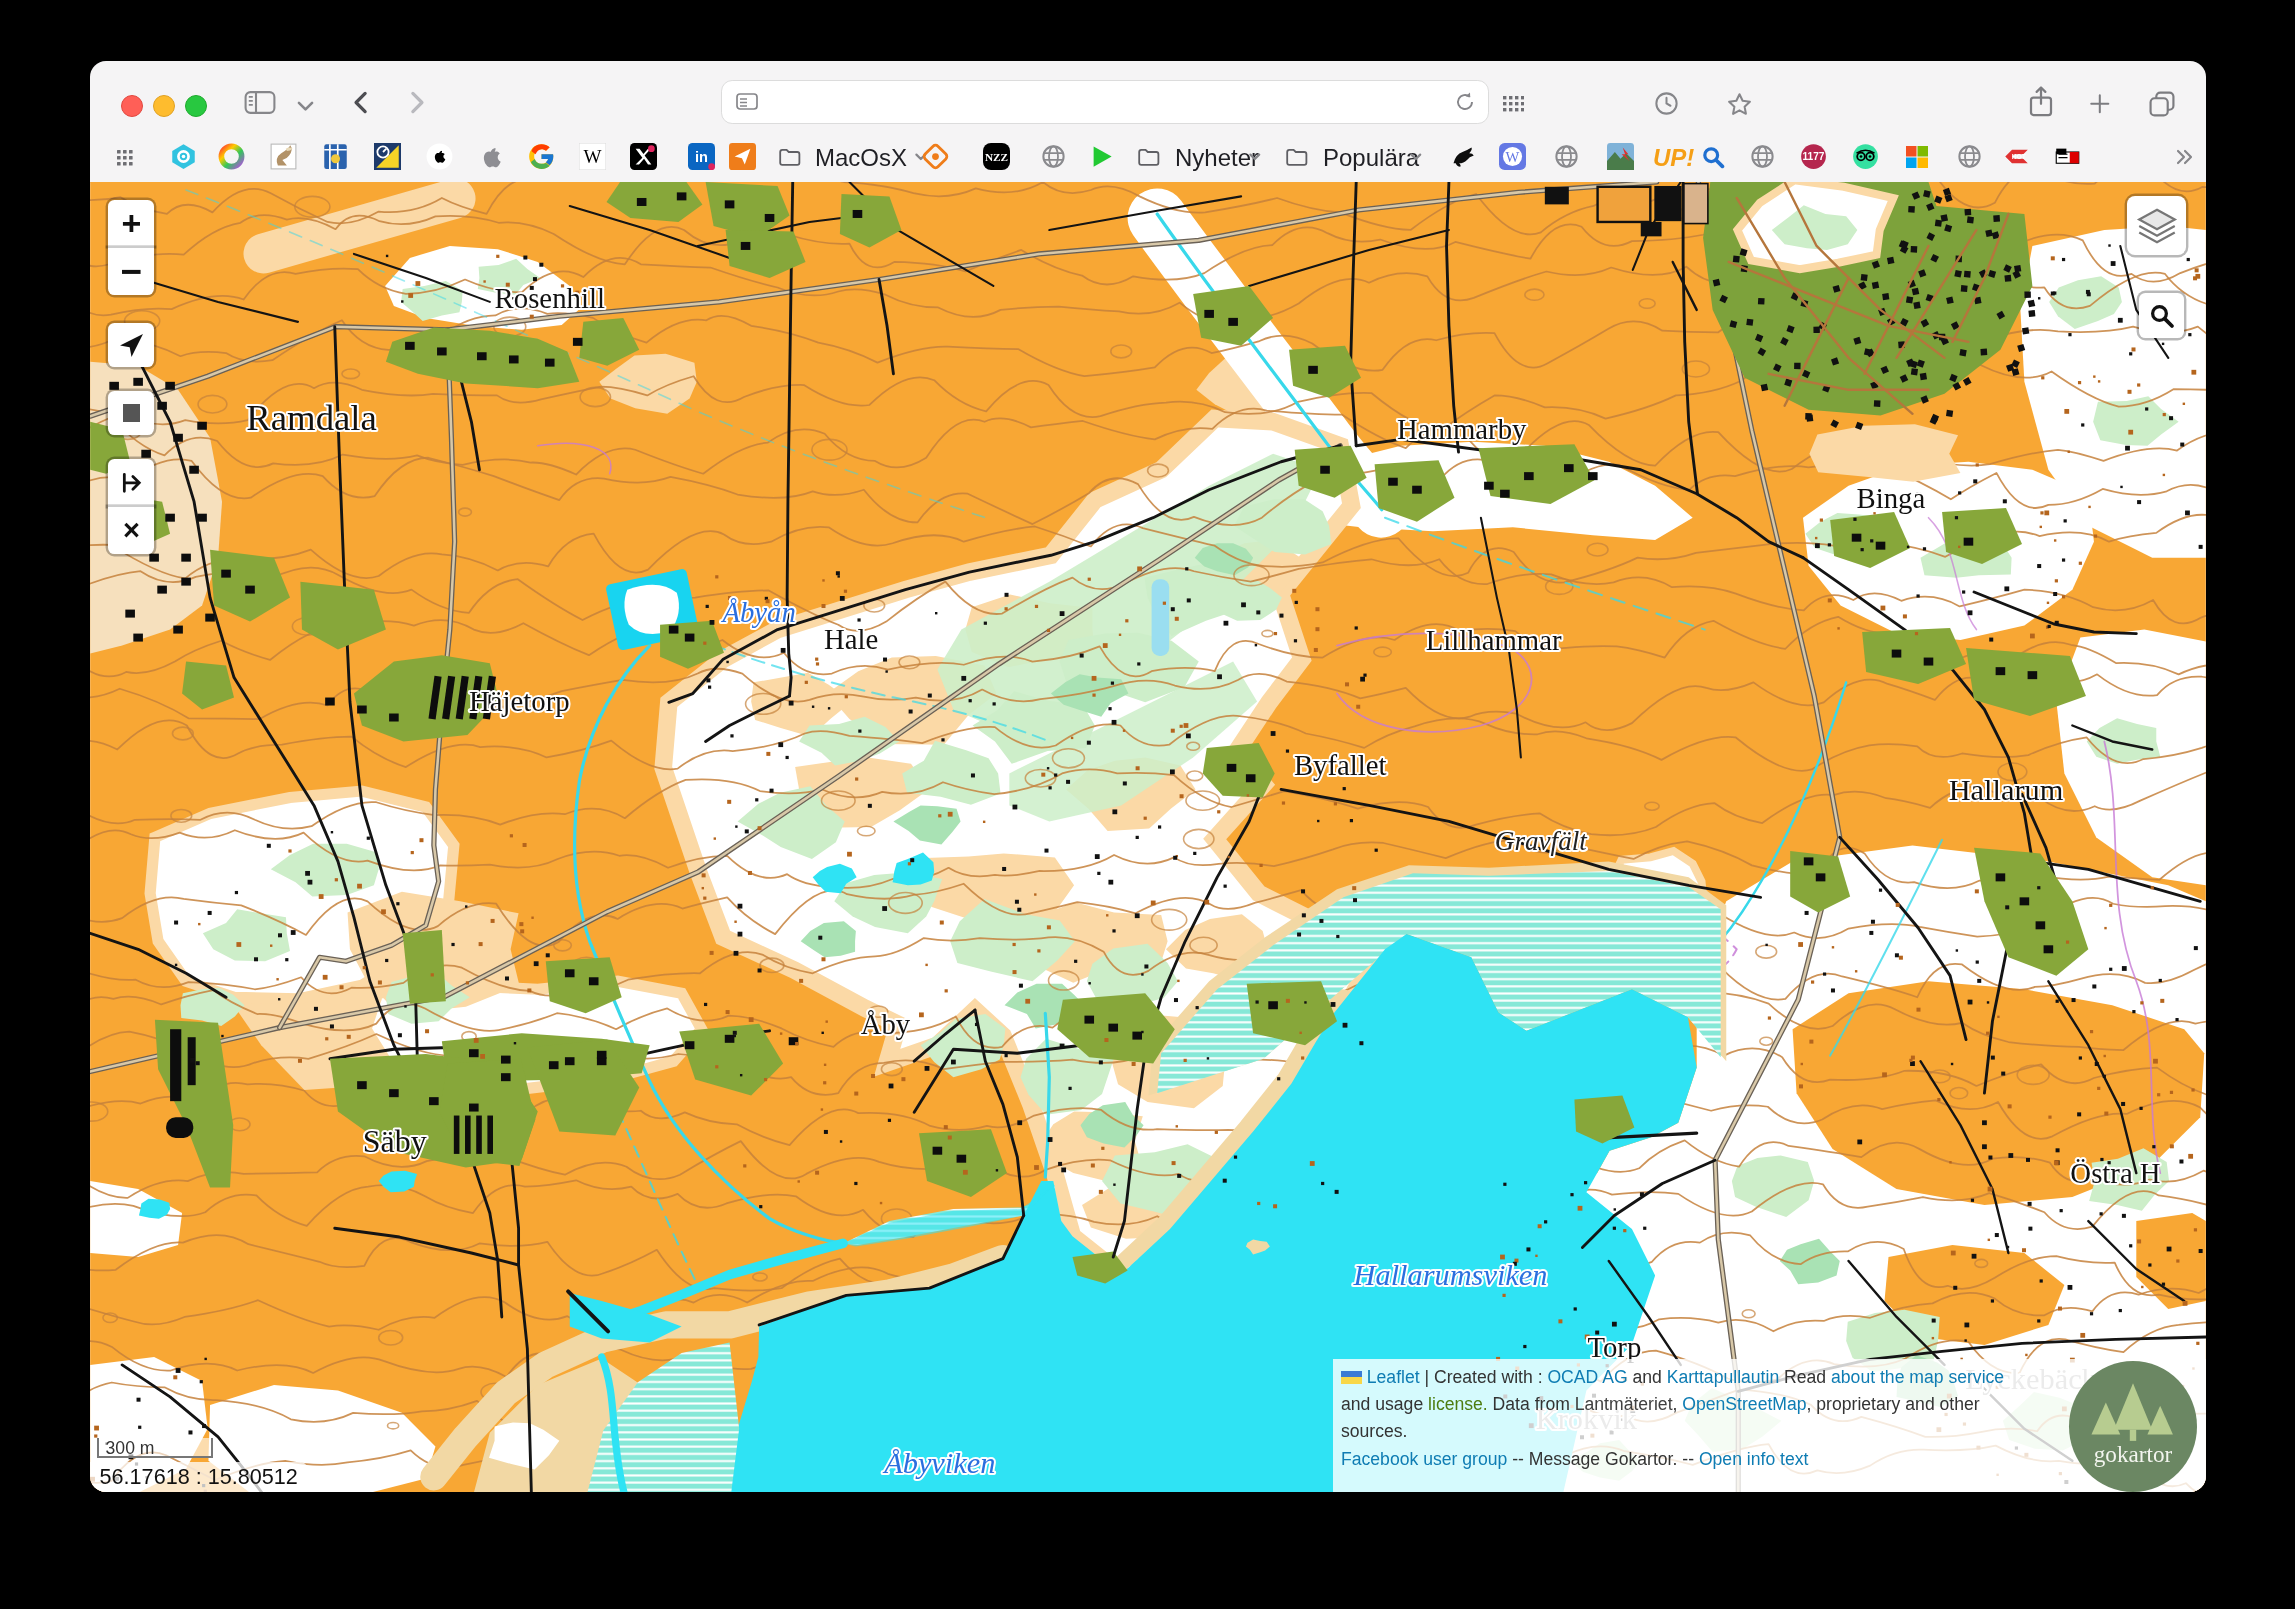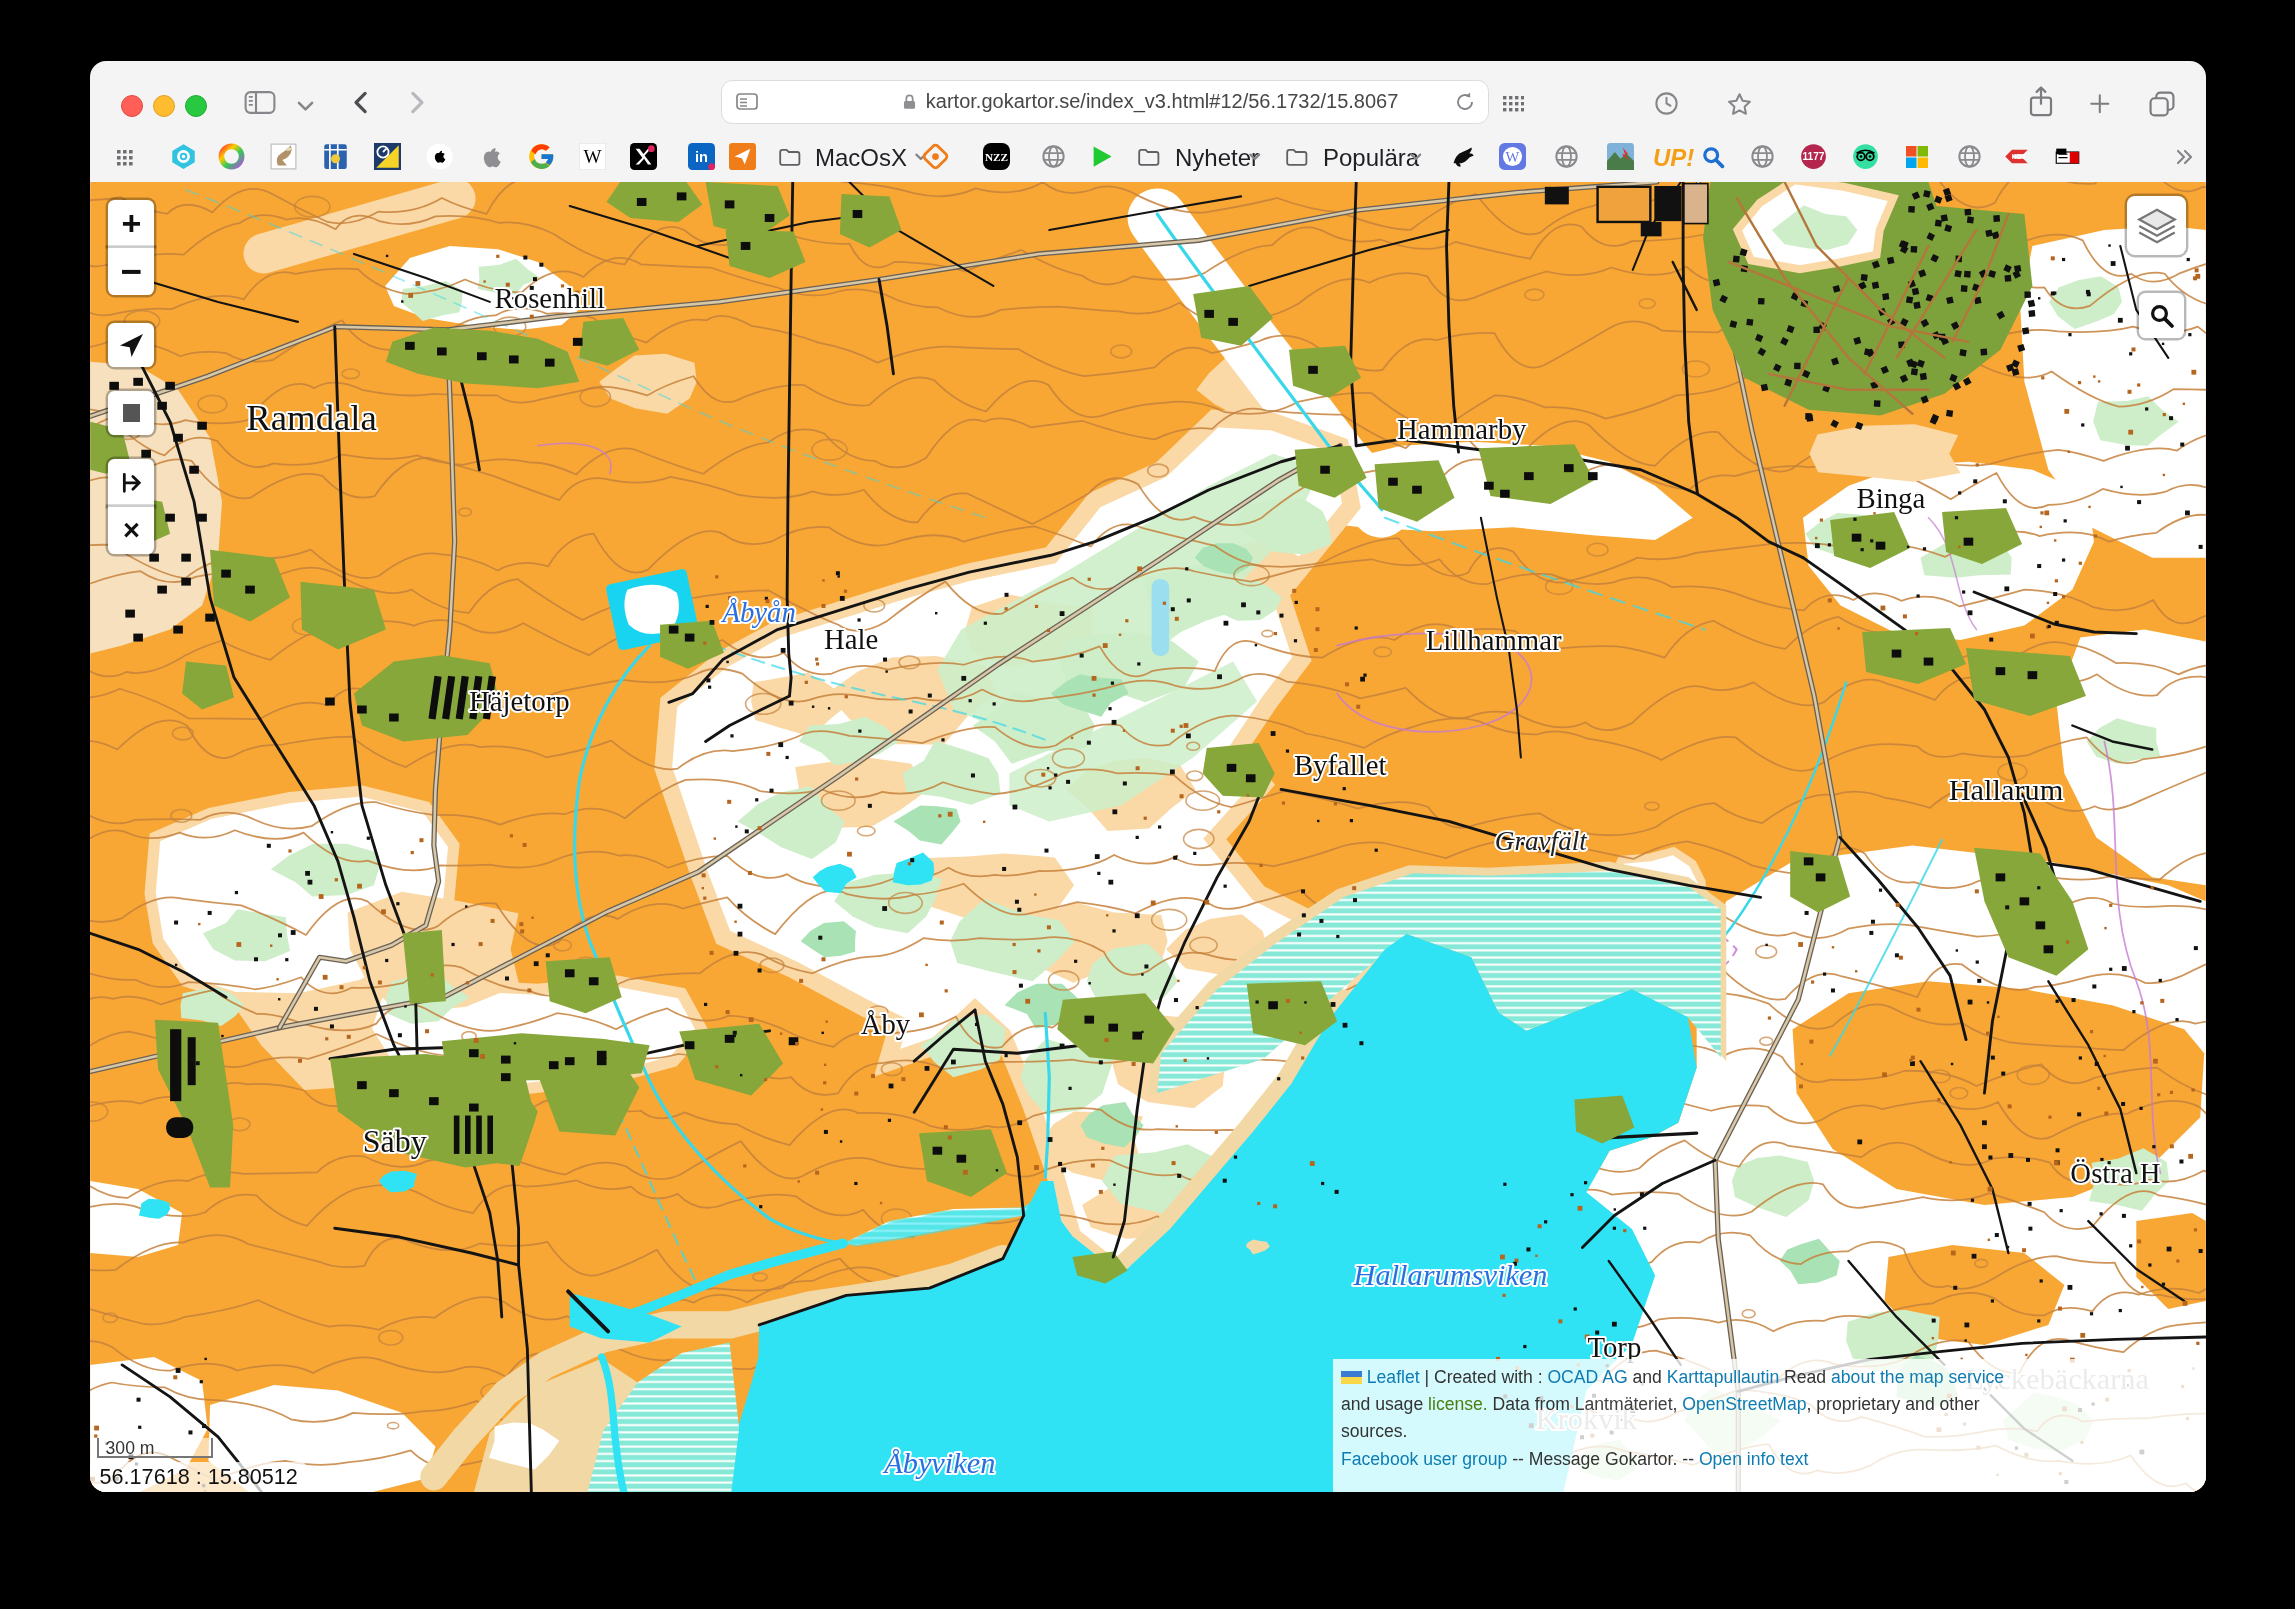--- a/index.html
+++ b/index.html
@@ -34,24 +34,20 @@
 <svg class="ti" style="left:312px;top:27px" viewBox="0 0 16 16" width="29" height="29">
         <path d="M6 3 L11 8 l-5 5" fill="none" stroke="#b9b9be" stroke-width="1.8" stroke-linecap="round" stroke-linejoin="round"></path>
       </svg>
 <div class="urlbar">
   <svg style="position:absolute;left:12.8px;top:8.8px" viewBox="0 0 24 24" width="24" height="24">
           <rect x="2" y="4" width="20" height="15" rx="3" fill="none" stroke="#86868a" stroke-width="1.7"></rect>
           <line x1="5" y1="9" x2="12" y2="9" stroke="#86868a" stroke-width="1.6"></line>
           <line x1="5" y1="12.5" x2="12" y2="12.5" stroke="#86868a" stroke-width="1.6"></line>
           <line x1="5" y1="16" x2="12" y2="16" stroke="#86868a" stroke-width="1.6"></line>
         </svg>
-  <span class="urltxt"><svg viewBox="0 0 24 24" width="19" height="19" style="vertical-align:-4px;margin-right:7.2px">
-            <rect x="5" y="10" width="14" height="10" rx="2" fill="#8e8e93"></rect>
-            <path d="M8 10 V7 a4 4 0 0 1 8 0 v3" fill="none" stroke="#8e8e93" stroke-width="2.2"></path>
-          </svg>kartor.gokartor.se/index_v3.html#12/56.1732/15.8067</span>
   <svg style="position:absolute;right:11.2px;top:8.8px" viewBox="0 0 24 24" width="24" height="24">
           <path d="M19 12 a7 7 0 1 1 -2.2-5.1" fill="none" stroke="#86868a" stroke-width="1.9"></path>
           <path d="M17 2.5 L17.2 7.2 L12.8 6.2 Z" fill="#86868a"></path>
         </svg>
 </div>
 <svg class="ti" style="left:1410px;top:30px" viewBox="0 0 24 24" width="24" height="24">
         <rect x="3" y="5" width="3.4" height="3.4" fill="#6e6e73"></rect>
         <rect x="9" y="5" width="3.4" height="3.4" fill="#6e6e73"></rect>
         <rect x="15" y="5" width="3.4" height="3.4" fill="#6e6e73"></rect>
         <rect x="21" y="5" width="3.4" height="3.4" fill="#6e6e73"></rect>
@@ -1562,15 +1558,22 @@
         </svg>
       </div><div style="position:absolute;left:2049px;top:111px;width:45px;height:45px;background:#fff;box-shadow:0 0 0 2.4px rgba(0,0,0,0.28);border-radius:6.4px 6.4px 6.4px 6.4px;display:flex;align-items:center;justify-content:center">
         <svg viewBox="0 0 24 24" width="30" height="30">
           <circle cx="10" cy="10" r="5.5" fill="none" stroke="#111" stroke-width="2.6"></circle>
           <path d="M14.5 14.5 L20 20" stroke="#111" stroke-width="3" stroke-linecap="round"></path>
         </svg>
       </div><div style="position:absolute;left:7.2px;top:1256px;width:116px;height:20px;background:rgba(255,255,255,0.6);border:2.4px solid #777;border-top:none;font:17.6px 'Liberation Sans';color:#333;padding-left:6.4px;box-sizing:border-box">300 m</div><div style="position:absolute;left:0px;top:1280px;background:rgba(255,255,255,0.75);border-radius:0 6.4px 6.4px 0;font:21.6px 'Liberation Sans';color:#111;padding:2.4px 9.6px">56.17618 : 15.80512</div><div style="position:absolute;left:1243px;top:1177px;width:873px;height:133px;background:rgba(255,255,255,0.8);font:17.6px/1.55 'Liberation Sans';color:#333;padding:4.8px 8px;box-sizing:border-box">
 <span style="display:inline-block;width:21px;height:13.6px;background:linear-gradient(#3b7bd4 50%,#f8d748 50%);vertical-align:-1.6px;margin-right:4.8px"></span><span style="color:#0e7cb3;">Leaflet</span> | Created with : <span style="color:#0e7cb3;">OCAD AG</span> and <span style="color:#0e7cb3;">Karttapullautin</span> Read <span style="color:#0e7cb3;">about the map service</span><br>
 and usage <span style="color:#4d7c0f;">license.</span> Data from <span style="color:#404040;">Lantmäteriet</span>, <span style="color:#0e7cb3;">OpenStreetMap</span>, proprietary and other<br>
 sources.<br>
-<span style="color:#0e7cb3;">Facebook user group</span> -- Message Gokartor. -- <span style="color:#0e7cb3;text-align:center;">Open info text</span></div>
+<span style="color:#0e7cb3;">Facebook user group</span> -- Message Gokartor. -- <span style="color:#0e7cb3;text-align:center;">Open info text</span></div><div style="position:absolute;left:1979px;top:1179px;width:128px;height:131px;border-radius:50%;background:#6b8763;overflow:hidden">
+<svg viewBox="0 0 160 164" width="128" height="131">
+<path d="M80 28 L104 86 L56 86 Z" fill="#b7cc90"></path>
+          <path d="M46 52 L64 92 L28 92 Z" fill="#b7cc90"></path>
+          <path d="M114 56 L130 92 L98 92 Z" fill="#b7cc90"></path>
+<rect x="76" y="86" width="8" height="14" fill="#b7cc90"></rect>
+<text x="80" y="127" text-anchor="middle" font-family="Liberation Serif" font-size="29" fill="#f3f5ef">gokartor</text>
+        </svg></div>
 </div>
 </div>
 
 </body></html>

